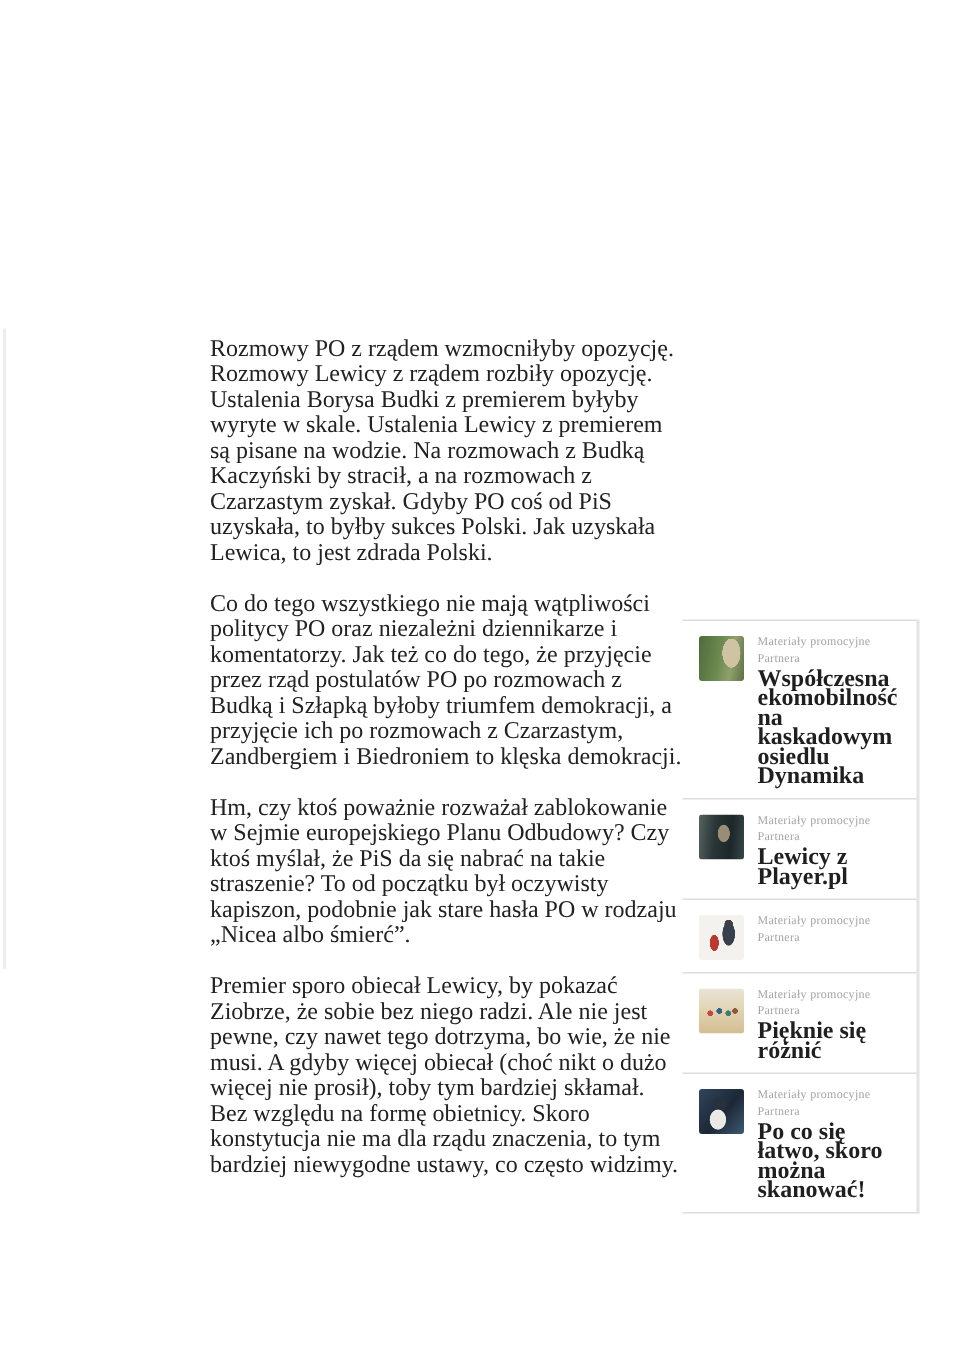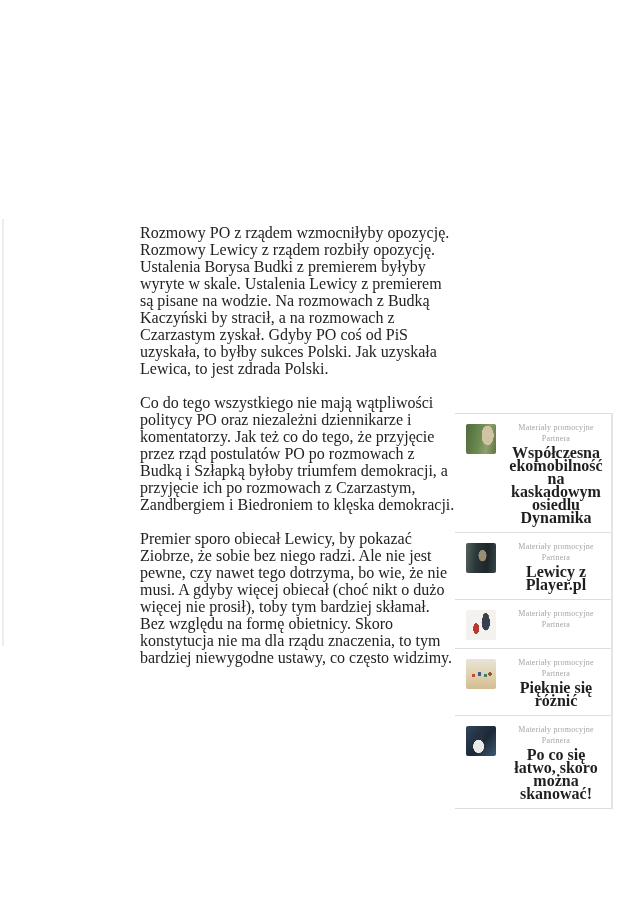--- a/index.html
+++ b/index.html
@@ -84,21 +84,21 @@
       radial-gradient(circle 2px at 65% 55%, #3f7d72 0 90%, rgba(0,0,0,0) 100%),
       radial-gradient(circle 2px at 80% 50%, #8a5a3a 0 90%, rgba(0,0,0,0) 100%),
       linear-gradient(180deg, #e9e4d8 0%, #e2d5b4 45%, #d3bd92 100%);
   }
   .thumb-5 {
     background:
       radial-gradient(ellipse 9px 11px at 42% 68%, #e9e9e7 0 58%, rgba(0,0,0,0) 63%),
       radial-gradient(circle 5px at 46% 34%, #27313d 0 90%, rgba(0,0,0,0) 100%),
       linear-gradient(130deg, #31455c 0%, #1c2836 55%, #3e5a74 100%);
   }
-  .promo-text { flex: 1 1 auto; min-width: 0; text-align: center; }
+  .promo-text { flex: 1 1 auto; min-width: 0; }
   .promo-label {
     font-size: 8px;
     line-height: 11px;
     letter-spacing: 0.2px;
     color: #a5a5a5;
     margin-bottom: 2px;
   }
   .promo-title {
     font-size: 16px;
     line-height: 13px;
@@ -107,20 +107,21 @@
   }
 </style>
 </head>
 <body>
 
 <div class="page-left-edge"></div>
 
 <div class="article-body">
   <p>Rozmowy PO z rządem wzmocniłyby opozycję. Rozmowy Lewicy z rządem rozbiły opozycję. Ustalenia Borysa Budki z premierem byłyby wyryte w skale. Ustalenia Lewicy z premierem są pisane na wodzie. Na rozmowach z Budką Kaczyński by stracił, a na rozmowach z Czarzastym zyskał. Gdyby PO coś od PiS uzyskała, to byłby sukces Polski. Jak uzyskała Lewica, to jest zdrada Polski.</p>
   <p>Co do tego wszystkiego nie mają wątpliwości politycy PO oraz niezależni dziennikarze i komentatorzy. Jak też co do tego, że przyjęcie przez rząd postulatów PO po rozmowach z Budką i Szłapką byłoby triumfem demokracji, a przyjęcie ich po rozmowach z Czarzastym, Zandbergiem i Biedroniem to klęska demokracji.</p>
+  <p>Hm, czy ktoś poważnie rozważał zablokowanie w Sejmie europejskiego Planu Odbudowy? Czy ktoś myślał, że PiS da się nabrać na takie straszenie? To od początku był oczywisty kapiszon, podobnie jak stare hasła PO w rodzaju „Nicea albo śmierć”.</p>
   <p>Premier sporo obiecał Lewicy, by pokazać Ziobrze, że sobie bez niego radzi. Ale nie jest pewne, czy nawet tego dotrzyma, bo wie, że nie musi. A gdyby więcej obiecał (choć nikt o dużo więcej nie prosił), toby tym bardziej skłamał. Bez względu na formę obietnicy. Skoro konstytucja nie ma dla rządu znaczenia, to tym bardziej niewygodne ustawy, co często widzimy.</p>
 </div>
 
 <div class="promo-rail">
 
   <a class="promo-item">
     <div class="thumb thumb-1" title="green-cascading-housing-estate-photo"></div>
     <div class="promo-text">
       <div class="promo-label">Materiały promocyjne Partnera</div>
       <div class="promo-title">Współczesna ekomobilność na kaskadowym osiedlu Dynamika</div>

